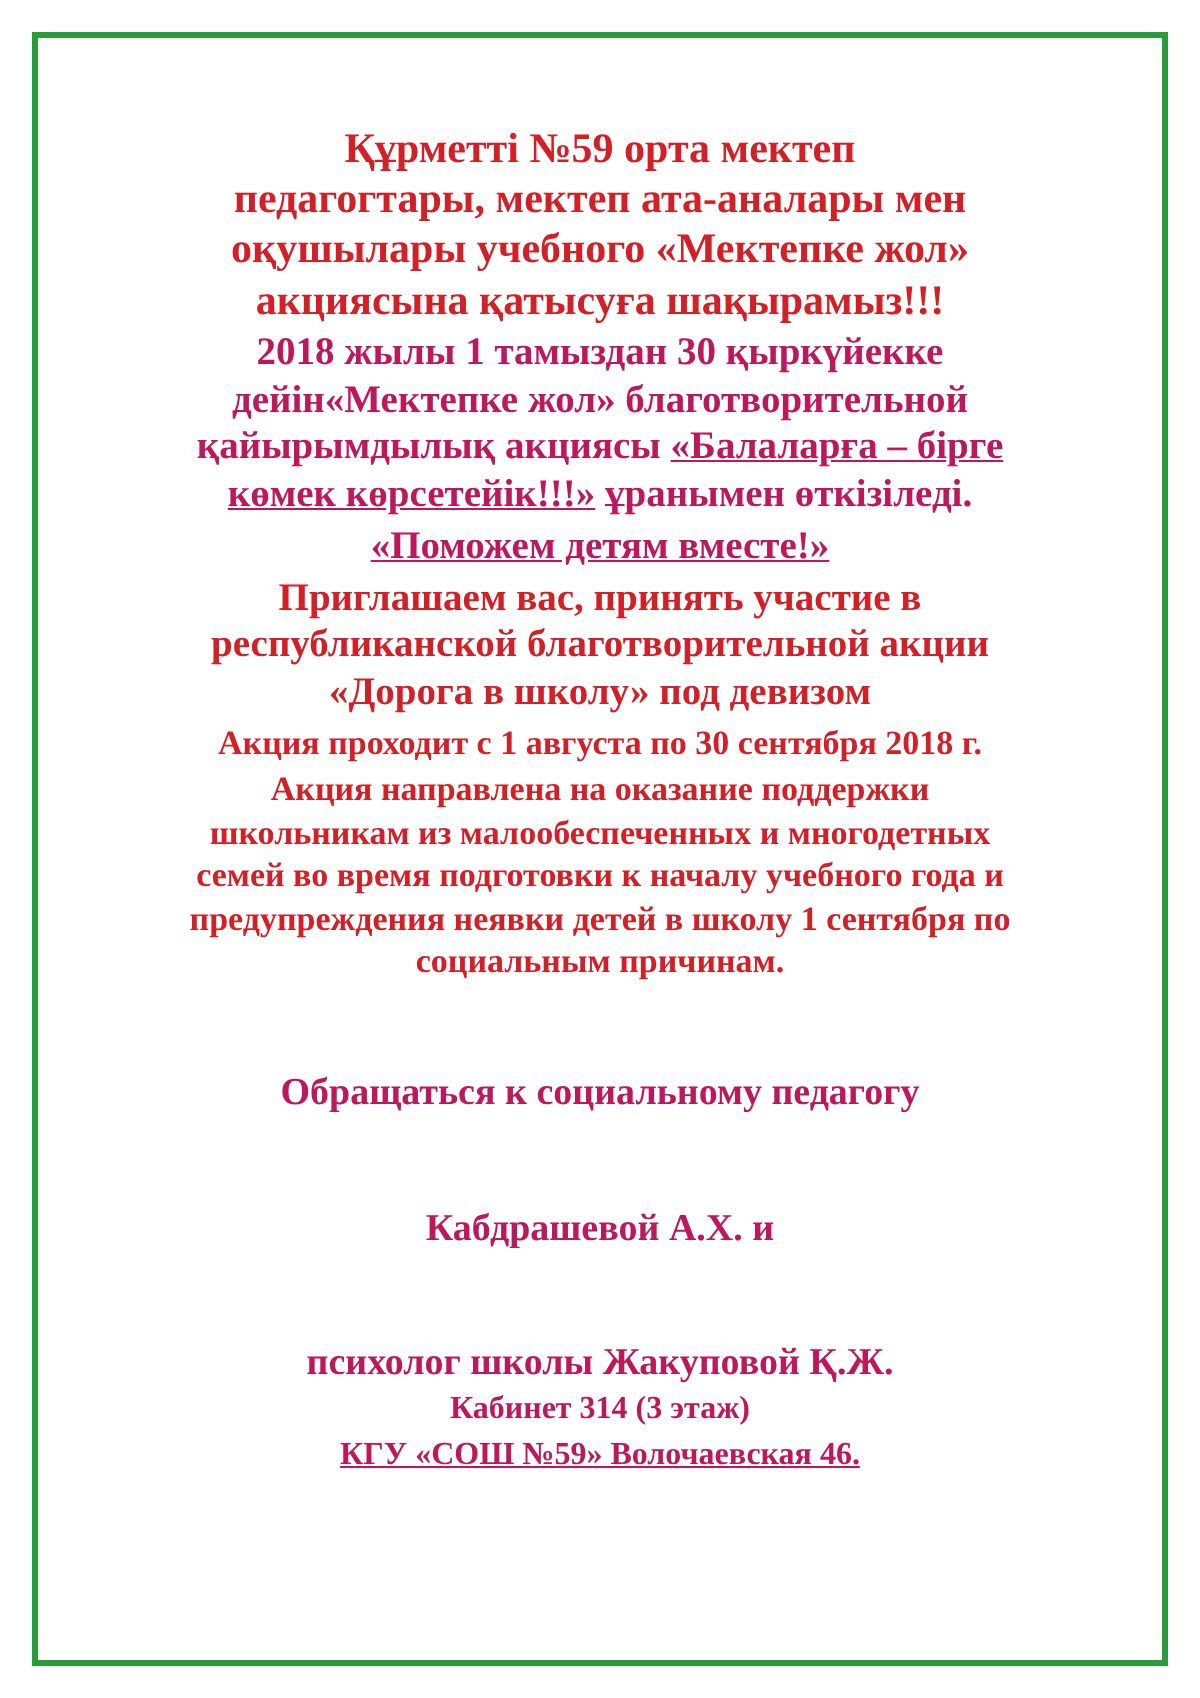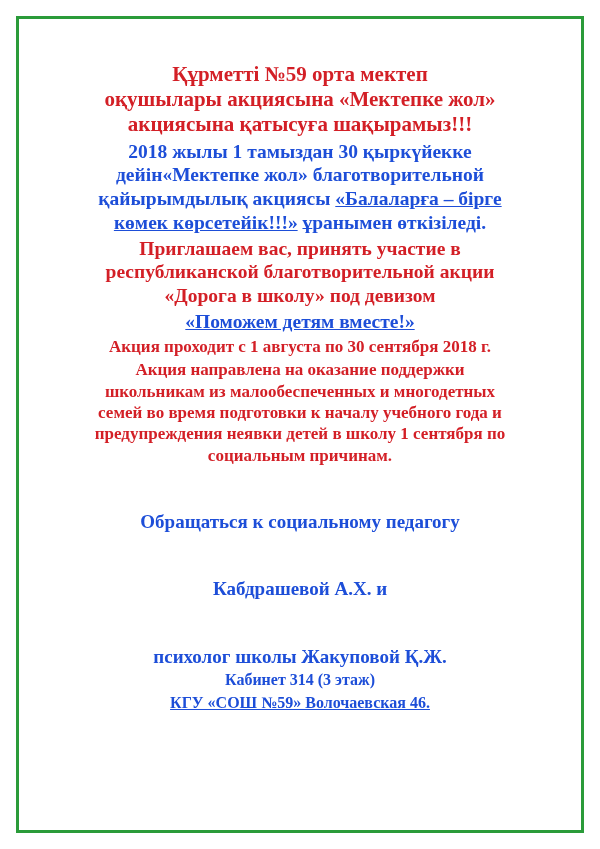--- a/index.html
+++ b/index.html
@@ -39,21 +39,21 @@
     margin: 0;
     padding: 0;
   }
   .blk {
     margin-bottom: 2px;
   }
   .red {
     color: #d31f26;
   }
   .blue {
-    color: #1d4ed8;
+    color: #be185d;
   }
   .bold {
     font-weight: bold;
   }
   .u {
     text-decoration: underline;
   }
   .s1 {
     font-size: 21px;
     line-height: 1.2;
@@ -82,40 +82,41 @@
 </head>
 <body>
 
 <div class="poster">
   <div class="border-frame"></div>
 
   <div class="content">
 
     <div class="blk">
       <p class="s1 bold red">Құрметті №59 орта мектеп</p>
-      <p class="s1 bold red">оқушылары акциясына «Мектепке жол»</p>
+      <p class="s1 bold red">педагогтары, мектеп ата-аналары мен</p>
+      <p class="s1 bold red">оқушылары учебного «Мектепке жол»</p>
       <p class="s1 bold red">акциясына қатысуға шақырамыз!!!</p>
     </div>
 
     <div class="blk">
       <p class="s2 bold blue">2018 жылы 1 тамыздан 30 қыркүйекке</p>
       <p class="s2 bold blue">дейін«Мектепке жол» благотворительной</p>
       <p class="s2 bold blue"><span>қайырымдылық акциясы </span><span class="inline-u">«Балаларға – бірге</span></p>
       <p class="s2 bold blue"><span class="inline-u">көмек көрсетейік!!!»</span><span> ұранымен өткізіледі.</span></p>
     </div>
 
 
     <div class="blk">
+      <p class="s2 bold blue u">«Поможем детям вместе!»</p>
+    </div>
+
+    <div class="blk">
       <p class="s2 bold red">Приглашаем вас, принять участие в</p>
       <p class="s2 bold red">республиканской благотворительной акции</p>
       <p class="s2 bold red">«Дорога в школу» под девизом</p>
-    </div>
-
-    <div class="blk">
-      <p class="s2 bold blue u">«Поможем детям вместе!»</p>
     </div>
 
     <div class="blk">
       <p class="s4 bold red">Акция проходит с 1 августа по 30 сентября 2018 г.</p>
     </div>
 
     <div class="blk">
       <p class="s4 bold red">Акция направлена на оказание поддержки</p>
       <p class="s4 bold red">школьникам из малообеспеченных и многодетных</p>
       <p class="s4 bold red">семей во время подготовки к началу учебного года и</p>

